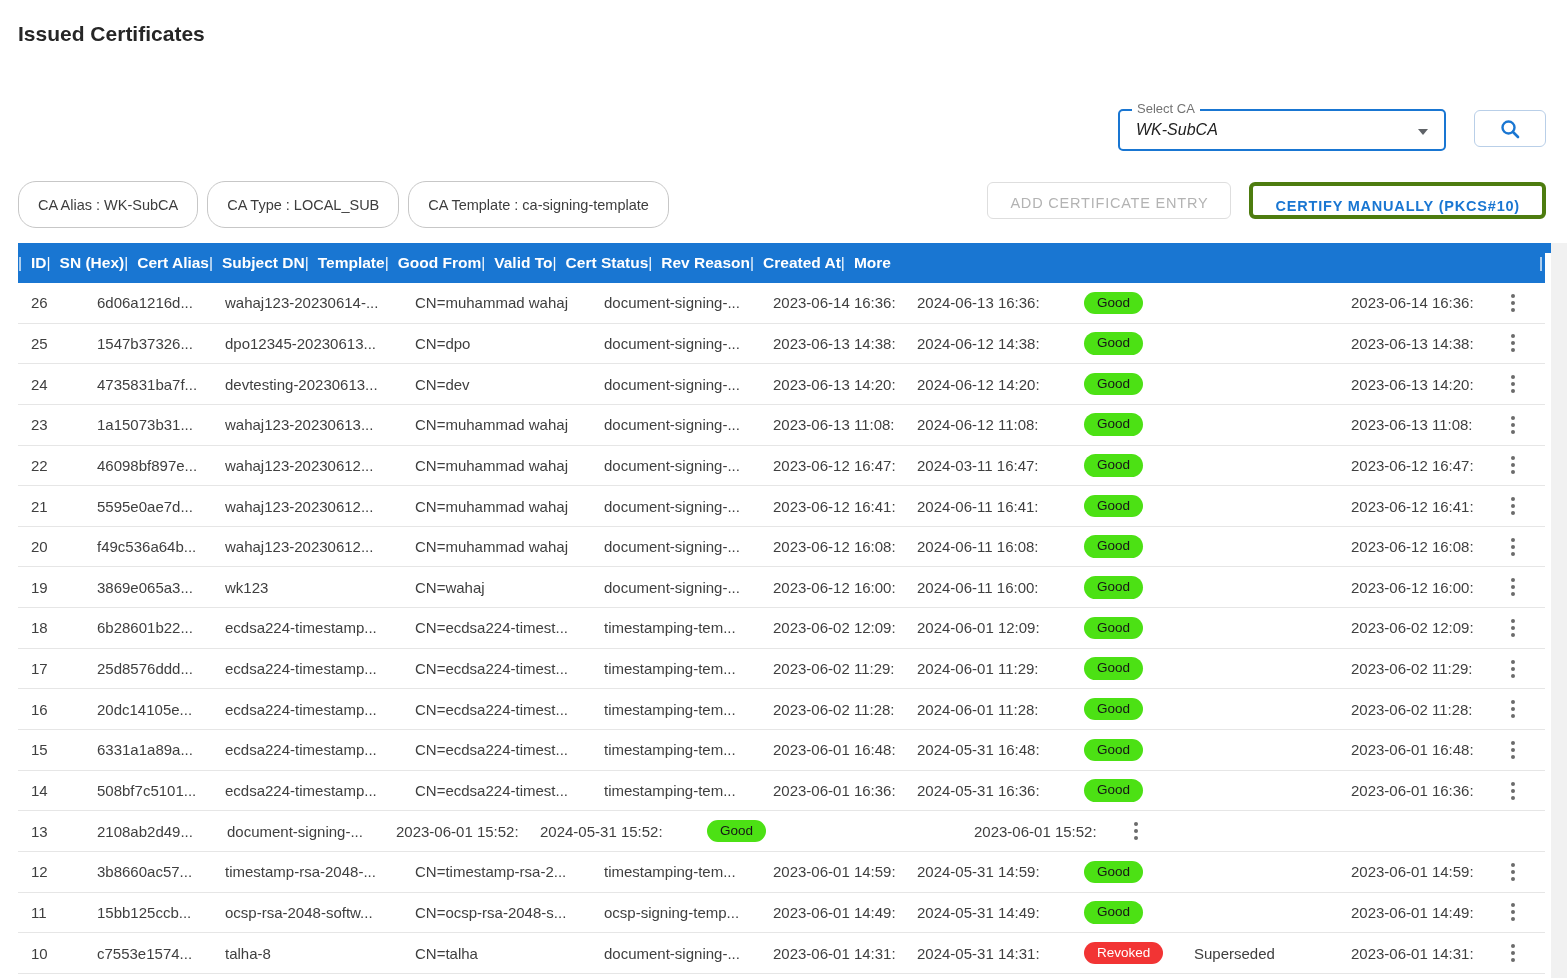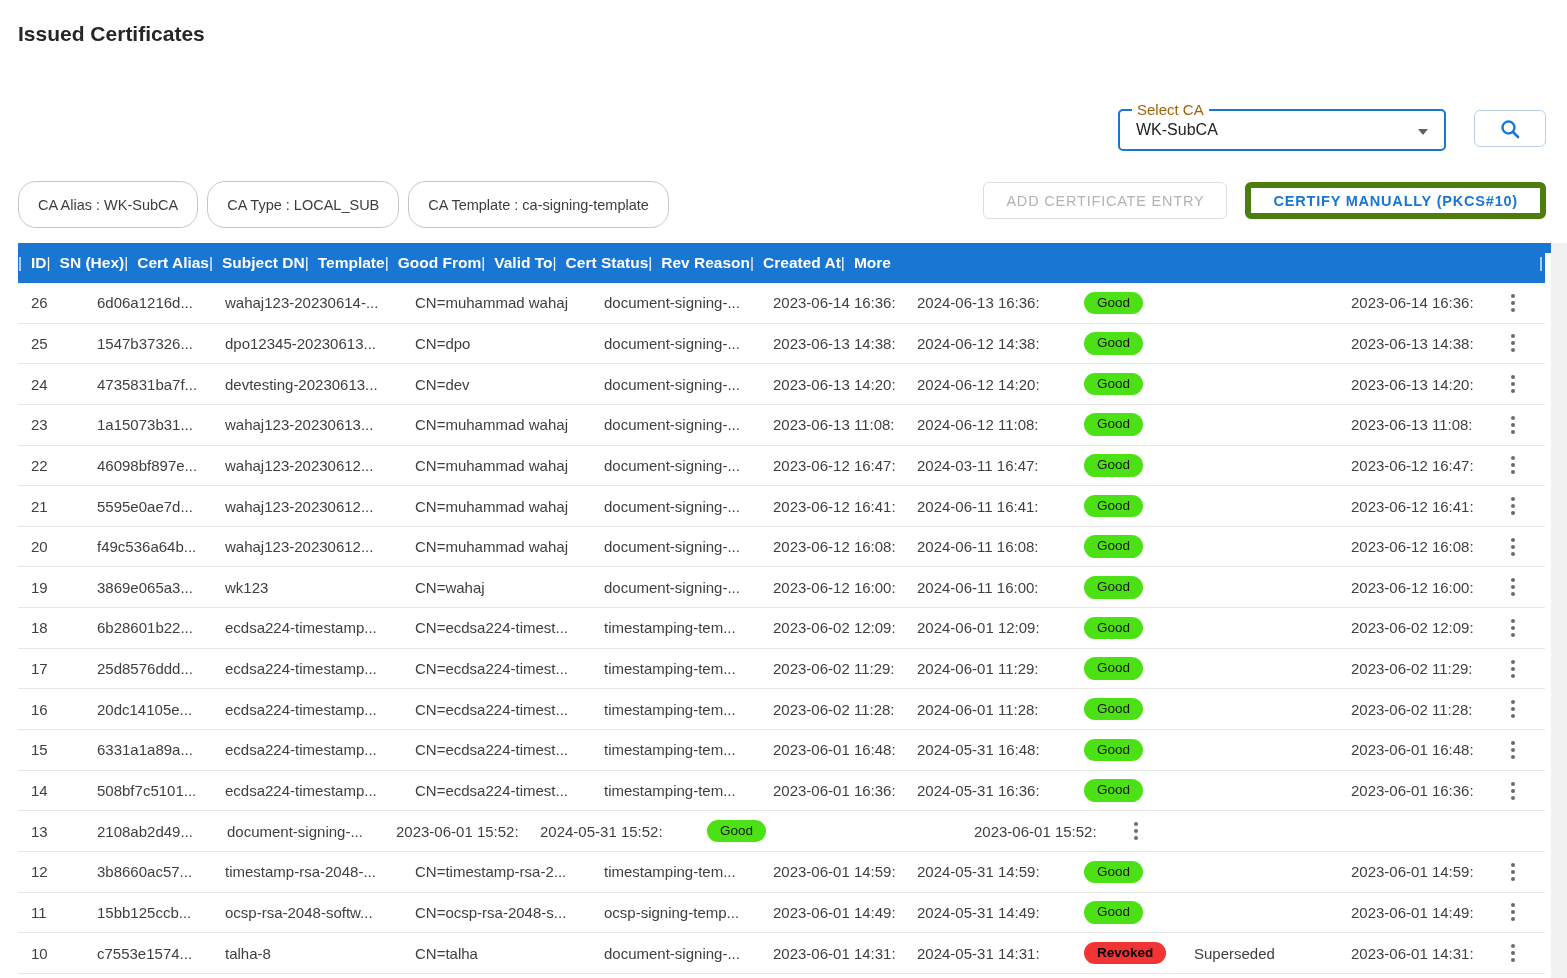--- a/index.html
+++ b/index.html
@@ -7,42 +7,42 @@
               font-family:"Liberation Sans", sans-serif; }
   .page { position:relative; width:1567px; height:978px; }
 
   
   .topbar { position:relative; height:243px; }
   .page-title { position:absolute; left:18px; top:22px; font-size:21px; font-weight:bold; color:#262626; }
 
   .select-group { position:absolute; left:1118px; top:109px; width:328px; height:42px;
                   border:2px solid #1976d2; border-radius:5px; background:#fff; cursor:pointer; }
   .select-label { position:absolute; top:-10px; left:12px; background:#fff; padding:0 5px;
-                  font-size:15px; color:#a16207;text-align:center; }
+                  font-size:13px; color:#737373;text-align:center; }
   .select-value { position:absolute; left:16px; top:0; height:100%; display:flex; align-items:center;
-                  font-size:16px; color:#212121; }
+                  font-size:16px; color:#212121;font-style:italic; }
   .select-arrow { position:absolute; right:16px; top:18px; width:0; height:0;
                   border-left:5px solid transparent; border-right:5px solid transparent;
                   border-top:6px solid #5f6368; }
 
   .search-btn { position:absolute; left:1474px; top:110px; width:72px; height:37px; background:#fff;
                 border:1px solid #b9cfe8; border-radius:6px; display:flex; align-items:center;
                 justify-content:center; cursor:pointer; }
 
   .chips-row { position:absolute; left:18px; top:181px; display:flex; gap:9px; }
   .chip { height:47px; display:inline-flex; align-items:center; padding:0 19px;
           border:1px solid #c7c7c7; border-radius:18px; background:#fff;
           font-size:14.5px; color:#3d3d3d; white-space:nowrap; }
 
   .actions { position:absolute; top:182px; right:21px; display:flex; gap:18px; }
   .btn { height:37px; border-radius:6px; background:#fff; font-size:14.5px; font-weight:bold;
-         letter-spacing:.8px; padding:4px 22px; white-space:nowrap; cursor:pointer;
+         letter-spacing:.8px; padding:12px 22px; white-space:nowrap; cursor:pointer;
          font-family:"Liberation Sans", sans-serif; }
   .btn.disabled { color:#b3b3b3; border:1px solid #dedede; font-weight:normal; cursor:default; }
-  .btn.primary-outline { color:#1976d2; border:6px solid #4d7c0f; }
+  .btn.primary-outline { color:#1976d2; border:4px solid #4d7c0f; }
 
   
   .table { position:absolute; left:18px; top:243px; width:1527px; }
   .thead { display:flex; height:40px; background:#1976d2; color:#fff; align-items:center;
            font-size:15.5px; font-weight:bold; position:relative; }
   .thead .th { display:flex; align-items:center; height:100%; overflow:hidden; white-space:nowrap; }
   .thead .th:first-child { padding-left:13px; }
   .pipe { font-weight:normal; opacity:.95; margin-right:9px; }
   .th:first-child .pipe { display:none; }
   .end-pipe { position:absolute; right:2px; top:0; height:100%; display:flex; align-items:center;
@@ -60,21 +60,21 @@
   .c-template  { width:168px; padding-left:14px; }
   .c-validfrom { width:144px; padding-left:15px; }
   .c-validto   { width:144px; padding-left:15px; }
   .c-status    { width:132px; padding-left:38px; }
   .c-revreason { width:157px; padding-left:16px; }
   .c-created   { width:145px; padding-left:16px; }
   .c-more      { width:65px;  padding-left:0; justify-content:center; }
 
   .badge { display:inline-block; padding:4px 13px 5px; border-radius:14px; font-size:13.5px;
            color:#161616; line-height:1; }
-  .badge.revoked { color:#000000; font-weight:bold; }
+  .badge.revoked { color:#ffffff; font-weight:normal; }
 
   .kebab { display:flex; flex-direction:column; gap:3px; cursor:pointer; padding:4px 6px; }
   .kebab i { width:4px; height:4px; border-radius:50%; background:#6b6b6b; display:block; }
 
   .scroll-gutter { position:absolute; left:1551px; top:243px; width:16px; height:735px; background:#f1f1f1; }
   .gutter-cap { position:absolute; left:1545px; top:243px; width:11px; height:10px; background:#1976d2; }
 </style>
 </head>
 <body>
 

